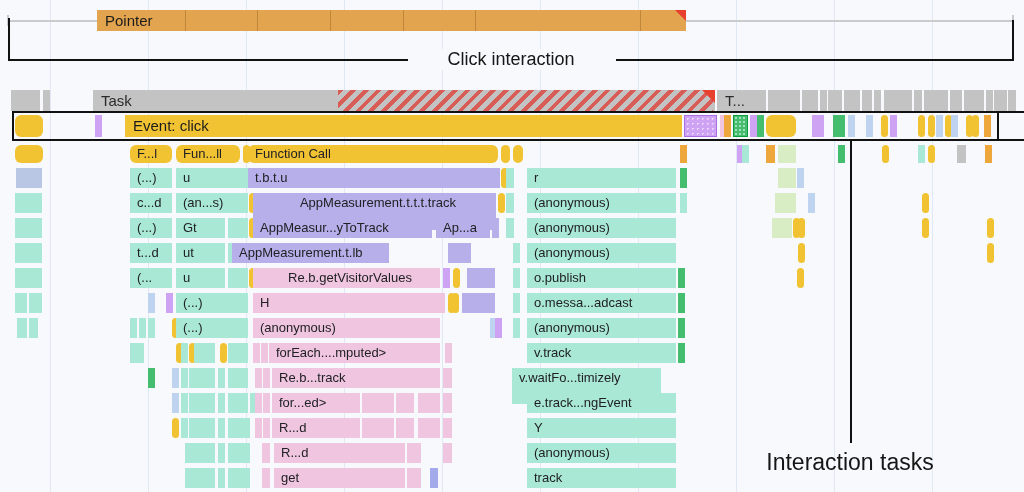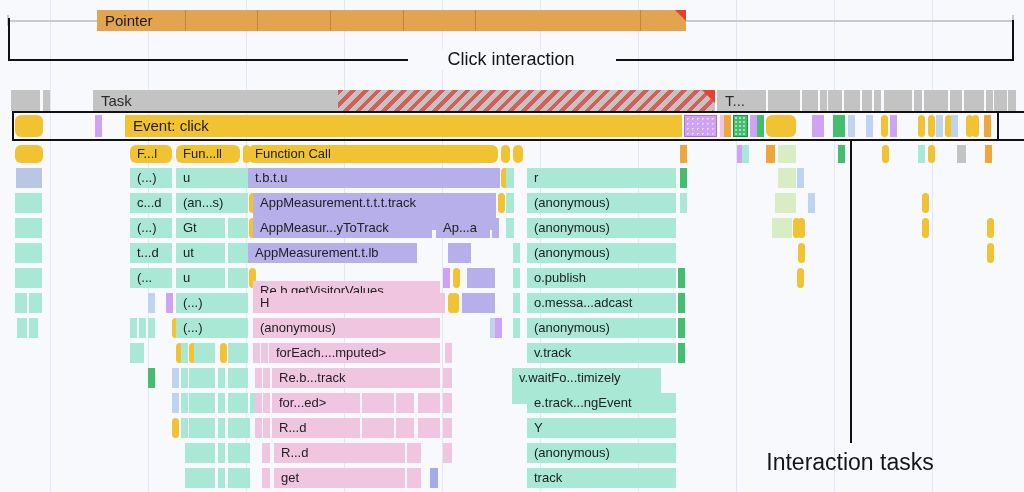--- a/index.html
+++ b/index.html
@@ -159,21 +159,21 @@
     <div class="bar c-y" style="left: 501px; top: 168px; width: 3px; height: 20px; line-height: 20px;"></div>
     <div class="bar c-t" style="left: 506px; top: 168px; width: 8px; height: 20px; line-height: 20px;"></div>
     <div class="bar c-t" style="left: 527px; top: 168px; width: 149px; height: 20px; line-height: 20px;">r</div>
     <div class="bar c-g2" style="left: 680px; top: 168px; width: 4px; height: 20px; line-height: 20px;"></div>
     <div class="bar c-lg" style="left: 778px; top: 168px; width: 18px; height: 20px; line-height: 20px;"></div>
     <div class="bar c-lb" style="left: 797px; top: 168px; width: 5px; height: 20px; line-height: 20px;"></div>
     <div class="bar c-t" style="left: 15px; top: 193px; width: 27px; height: 20px; line-height: 20px;"></div>
     <div class="bar c-t" style="left: 130px; top: 193px; width: 42px; height: 20px; line-height: 20px;">c...d</div>
     <div class="bar c-t" style="left: 176px; top: 193px; width: 72px; height: 20px; line-height: 20px;">(an...s)</div>
     <div class="bar c-y" style="left: 249px; top: 193px; width: 3px; height: 20px; line-height: 20px;"></div>
-    <div class="bar c-p" style="left: 253px; top: 193px; width: 243px; height: 37px; line-height: 20px;">AppMeasurement.t.t.t.track</div>
+    <div class="bar c-p" style="left: 253px; top: 193px; width: 243px; height: 37px; line-height: 20px; text-align: center;">AppMeasurement.t.t.t.track</div>
     <div class="bar c-y" style="left: 498px; top: 193px; width: 4px; height: 20px; line-height: 20px;"></div>
     <div class="bar c-t" style="left: 506px; top: 193px; width: 8px; height: 20px; line-height: 20px;"></div>
     <div class="bar c-t" style="left: 527px; top: 193px; width: 149px; height: 20px; line-height: 20px;">(anonymous)</div>
     <div class="bar c-t" style="left: 680px; top: 193px; width: 4px; height: 20px; line-height: 20px;"></div>
     <div class="bar c-lg" style="left: 775px; top: 193px; width: 21px; height: 20px; line-height: 20px;"></div>
     <div class="bar c-lb" style="left: 808px; top: 193px; width: 5px; height: 20px; line-height: 20px;"></div>
     <div class="bar c-y" style="left: 922px; top: 193px; width: 4px; height: 20px; line-height: 20px;"></div>
     <div class="bar c-t" style="left: 15px; top: 218px; width: 27px; height: 20px; line-height: 20px;"></div>
     <div class="bar c-t" style="left: 130px; top: 218px; width: 42px; height: 20px; line-height: 20px;">(...)</div>
     <div class="bar c-t" style="left: 176px; top: 218px; width: 49px; height: 20px; line-height: 20px;">Gt</div>
@@ -186,35 +186,35 @@
     <div class="bar c-t" style="left: 527px; top: 218px; width: 149px; height: 20px; line-height: 20px;">(anonymous)</div>
     <div class="bar c-lg" style="left: 772px; top: 218px; width: 20px; height: 20px; line-height: 20px;"></div>
     <div class="bar c-y" style="left: 793px; top: 218px; width: 3px; height: 20px; line-height: 20px;"></div>
     <div class="bar c-y" style="left: 798px; top: 218px; width: 5px; height: 20px; line-height: 20px;"></div>
     <div class="bar c-y" style="left: 922px; top: 218px; width: 4px; height: 20px; line-height: 20px;"></div>
     <div class="bar c-y" style="left: 987px; top: 218px; width: 4px; height: 20px; line-height: 20px;"></div>
     <div class="bar c-t" style="left: 15px; top: 243px; width: 27px; height: 20px; line-height: 20px;"></div>
     <div class="bar c-t" style="left: 130px; top: 243px; width: 42px; height: 20px; line-height: 20px;">t...d</div>
     <div class="bar c-t" style="left: 176px; top: 243px; width: 49px; height: 20px; line-height: 20px;">ut</div>
     <div class="bar c-t" style="left: 228px; top: 243px; width: 20px; height: 20px; line-height: 20px;"></div>
-    <div class="bar c-p" style="left: 248px; top: 243px; width: 169px; height: 20px; line-height: 20px;">AppMeasurement.t.lb</div>
+    <div class="bar c-p" style="left: 232px; top: 243px; width: 157px; height: 20px; line-height: 20px;">AppMeasurement.t.lb</div>
     <div class="bar c-p" style="left: 448px; top: 243px; width: 3px; height: 20px; line-height: 20px;"></div>
     <div class="bar c-p" style="left: 453px; top: 243px; width: 3px; height: 20px; line-height: 20px;"></div>
     <div class="bar c-p" style="left: 458px; top: 243px; width: 3px; height: 20px; line-height: 20px;"></div>
     <div class="bar c-p" style="left: 463px; top: 243px; width: 8px; height: 20px; line-height: 20px;"></div>
     <div class="bar c-t" style="left: 513px; top: 243px; width: 7px; height: 20px; line-height: 20px;"></div>
     <div class="bar c-t" style="left: 527px; top: 243px; width: 149px; height: 20px; line-height: 20px;">(anonymous)</div>
     <div class="bar c-y" style="left: 798px; top: 243px; width: 5px; height: 20px; line-height: 20px;"></div>
     <div class="bar c-y" style="left: 987px; top: 243px; width: 4px; height: 20px; line-height: 20px;"></div>
     <div class="bar c-t" style="left: 15px; top: 268px; width: 27px; height: 20px; line-height: 20px;"></div>
     <div class="bar c-t" style="left: 130px; top: 268px; width: 42px; height: 20px; line-height: 20px;">(...</div>
     <div class="bar c-t" style="left: 176px; top: 268px; width: 49px; height: 20px; line-height: 20px;">u</div>
     <div class="bar c-t" style="left: 228px; top: 268px; width: 20px; height: 20px; line-height: 20px;"></div>
     <div class="bar c-y" style="left: 249px; top: 268px; width: 3px; height: 20px; line-height: 20px;"></div>
-    <div class="bar c-k" style="left: 253px; top: 281px; width: 187px; height: 20px; line-height: 20px;">Re.b.getVisitorValues</div>
+    <div class="bar c-k" style="left: 253px; top: 268px; width: 187px; height: 20px; line-height: 20px; text-align: center;">Re.b.getVisitorValues</div>
     <div class="bar c-v" style="left: 443px; top: 268px; width: 7px; height: 20px; line-height: 20px;"></div>
     <div class="bar c-y" style="left: 453px; top: 268px; width: 3px; height: 20px; line-height: 20px;"></div>
     <div class="bar c-p" style="left: 467px; top: 268px; width: 28px; height: 20px; line-height: 20px;"></div>
     <div class="bar c-t" style="left: 513px; top: 268px; width: 7px; height: 20px; line-height: 20px;"></div>
     <div class="bar c-t" style="left: 527px; top: 268px; width: 149px; height: 20px; line-height: 20px;">o.publish</div>
     <div class="bar c-g2" style="left: 678px; top: 268px; width: 4px; height: 20px; line-height: 20px;"></div>
     <div class="bar c-y" style="left: 797px; top: 268px; width: 4px; height: 20px; line-height: 20px;"></div>
     <div class="bar c-t" style="left: 15px; top: 293px; width: 12px; height: 20px; line-height: 20px;"></div>
     <div class="bar c-t" style="left: 29px; top: 293px; width: 13px; height: 20px; line-height: 20px;"></div>
     <div class="bar c-lb" style="left: 148px; top: 293px; width: 5px; height: 20px; line-height: 20px;"></div>

